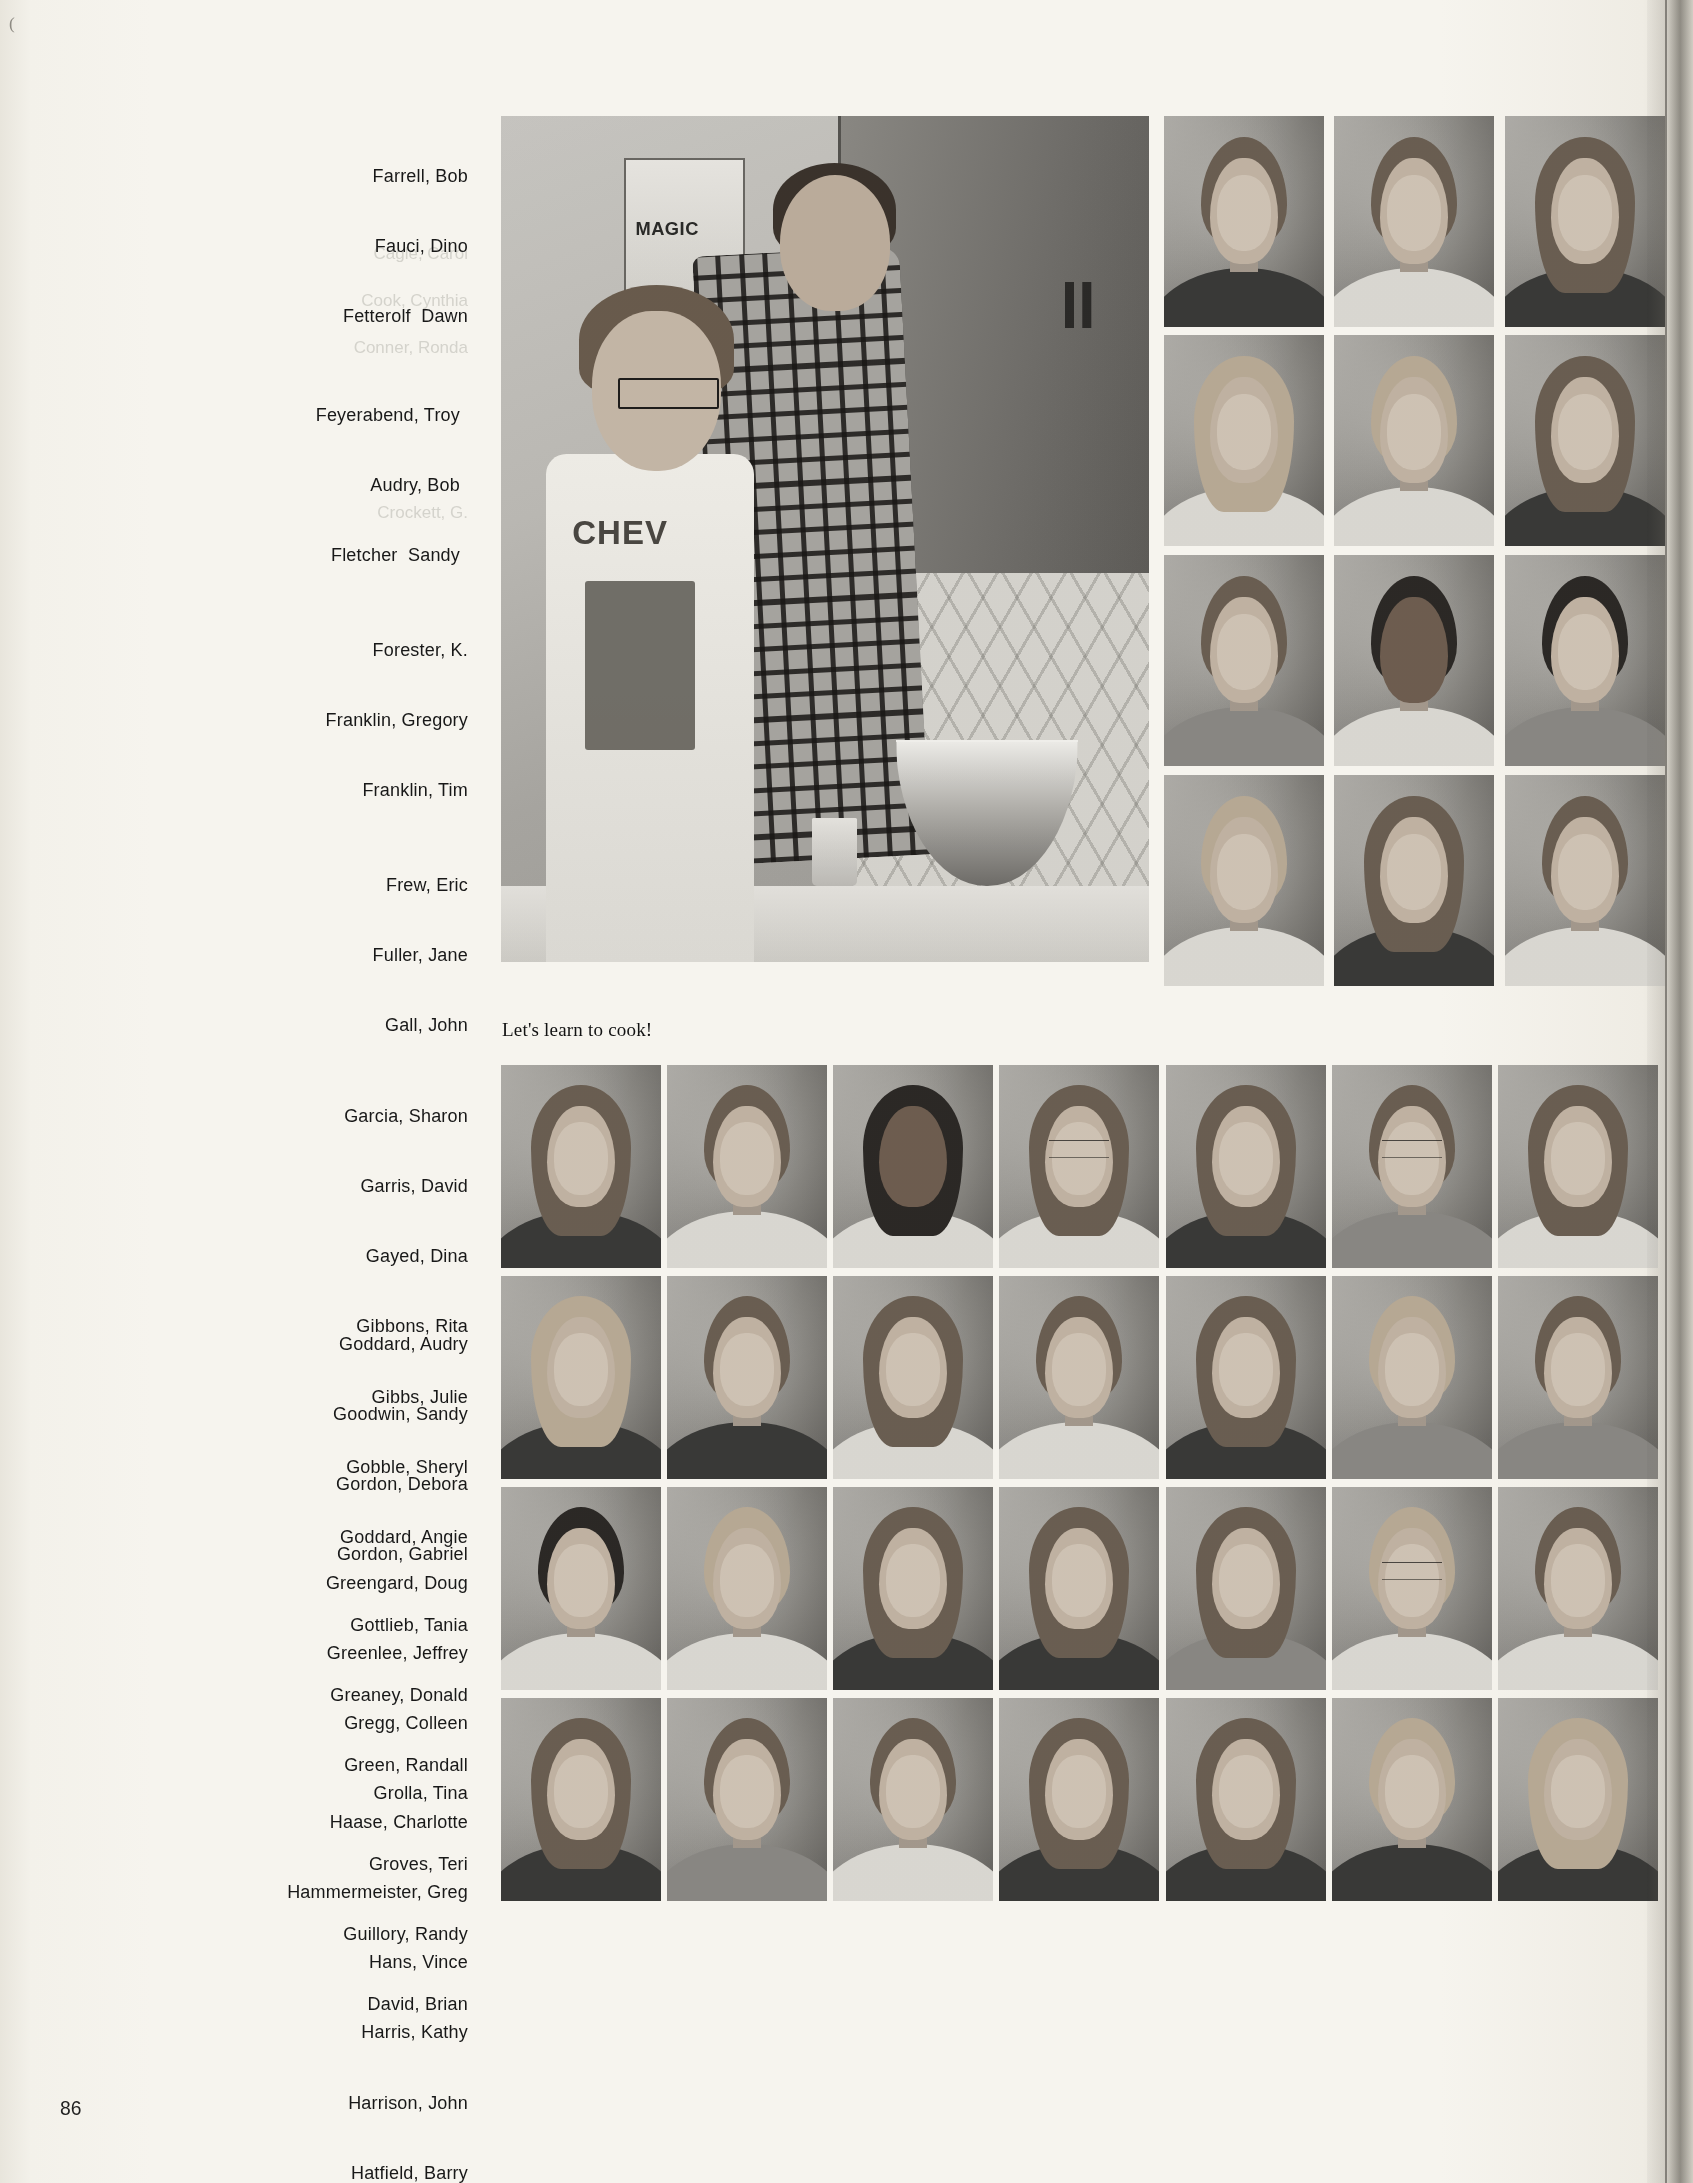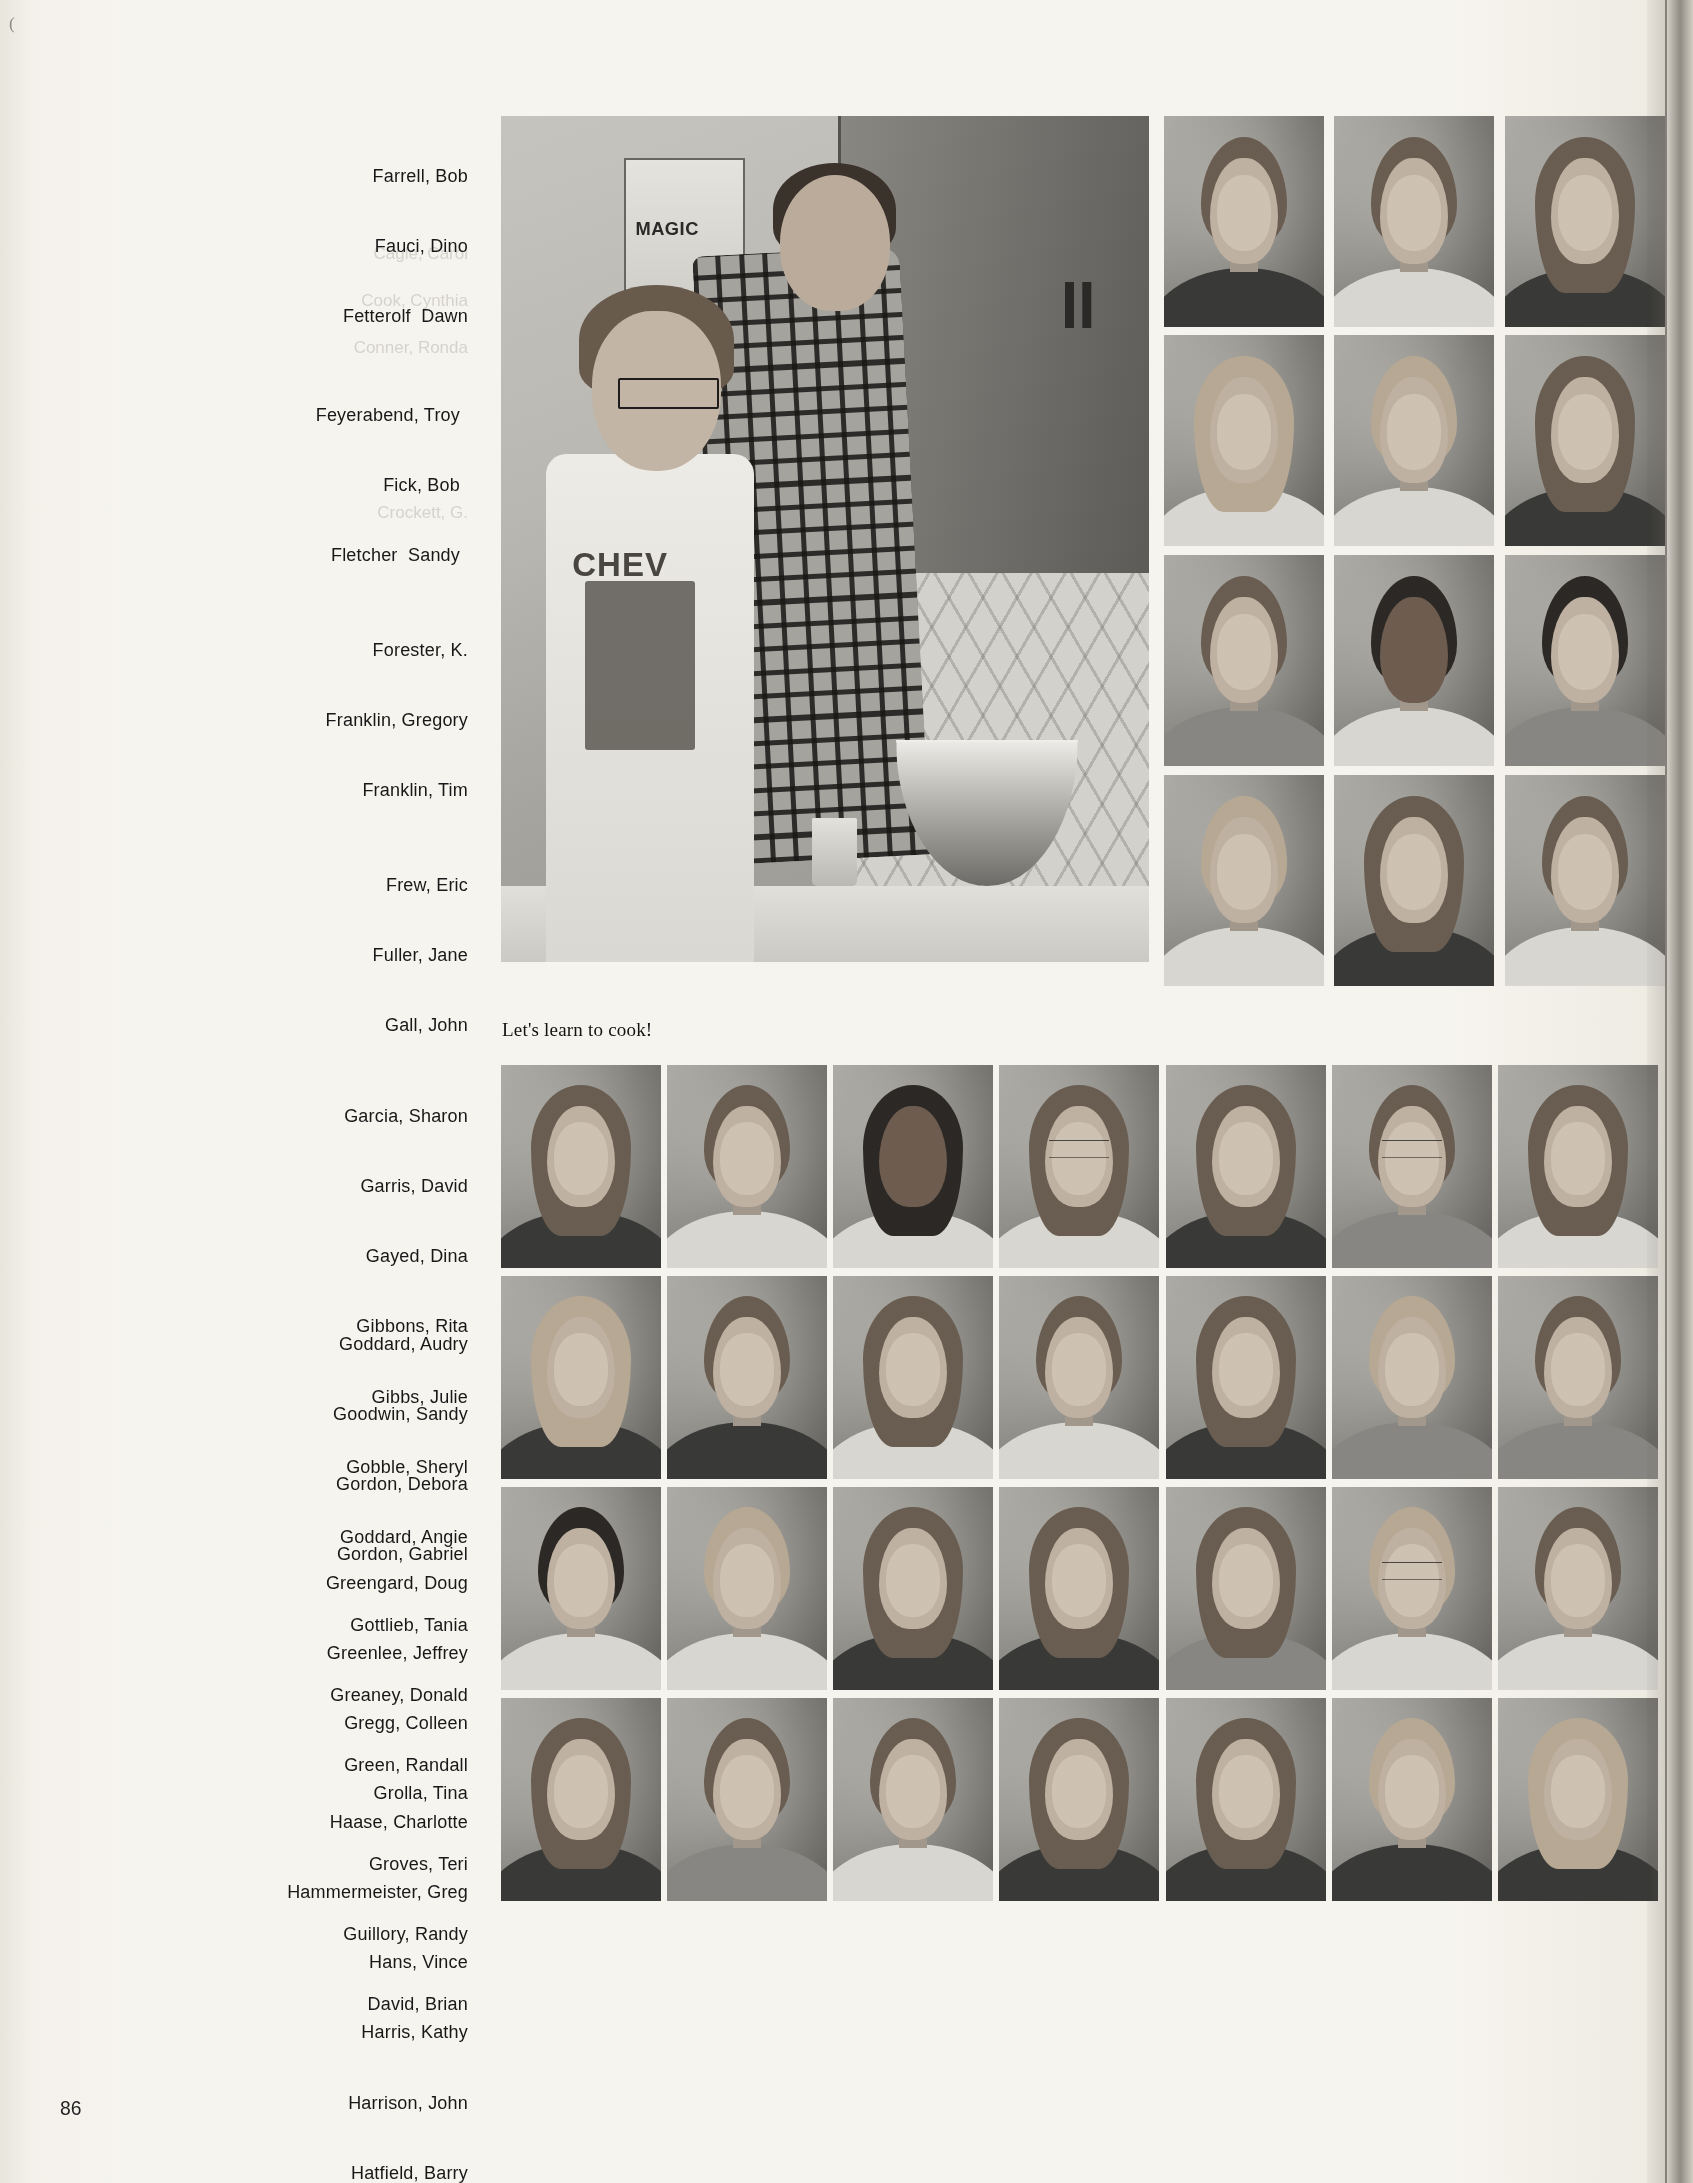--- a/index.html
+++ b/index.html
@@ -341,21 +341,20 @@
   }
   #cook-photo .shirt-word {
     position: absolute;
     left: 11%;
     top: 47%;
     font-family: "Liberation Sans", sans-serif;
     font-weight: bold;
     font-size: 33px;
     color: #4a4742;
     letter-spacing: 1px;
-    margin-top: 32px;
   }
 </style>
 </head>
 <body>
 
 <div id="page">
   <div class="paper"></div>
   <div class="corner-mark">(</div>
 
   <div class="ghost" style="left:224px; top:219px; width:244px;">
@@ -368,21 +367,21 @@
   </div>
 
   <div class="names-block" style="left:183px; top:118px; width:285px;">
     <span class="nm">Farrell, Bob</span>
     <span class="nm">Fauci, Dino</span>
     <span class="nm">Fetterolf  Dawn</span>
   </div>
 
   <div class="names-block" style="left:175px; top:357px; width:285px;">
     <span class="nm">Feyerabend, Troy</span>
-    <span class="nm">Fick, Bob</span>
+    <span class="nm">Audry, Bob</span>
     <span class="nm">Fletcher  Sandy</span>
   </div>
 
   <div class="names-block" style="left:183px; top:592px; width:285px;">
     <span class="nm">Forester, K.</span>
     <span class="nm">Franklin, Gregory</span>
     <span class="nm">Franklin, Tim</span>
   </div>
 
   <div class="names-block" style="left:183px; top:827px; width:285px;">

